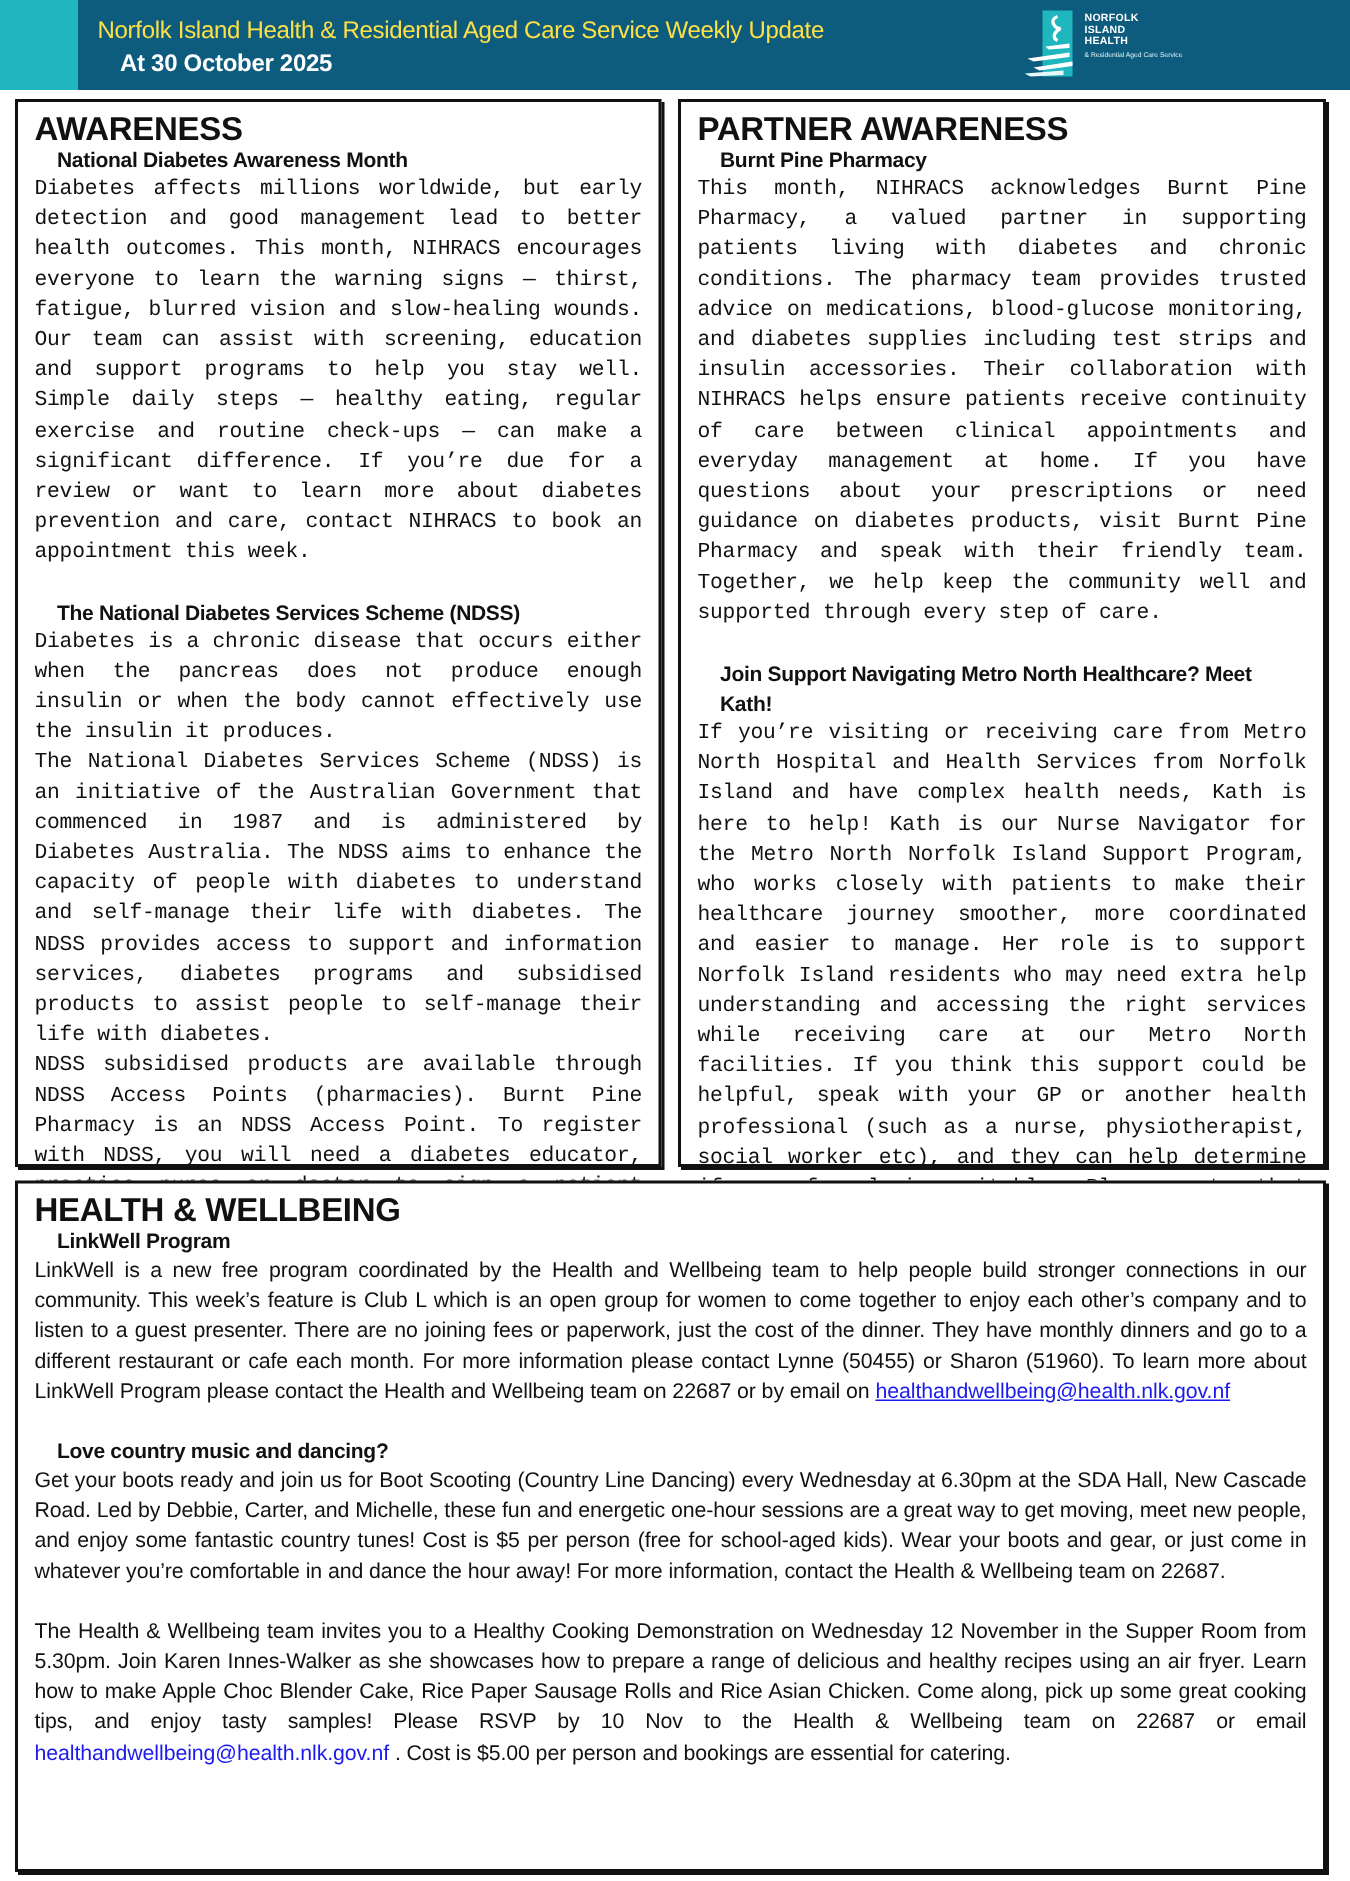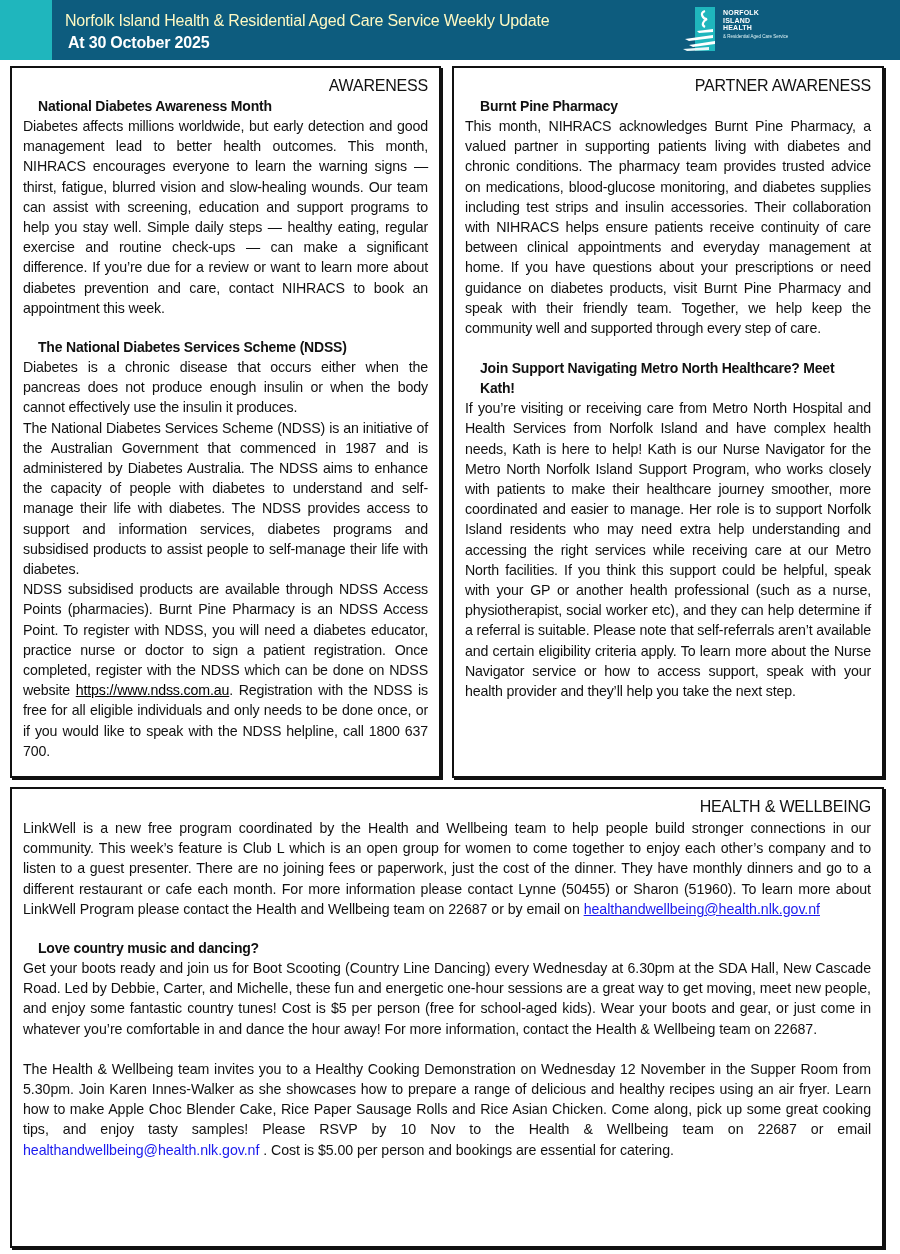--- a/index.html
+++ b/index.html
@@ -1,35 +1,35 @@
 <!DOCTYPE html>
 <html><head>
   <meta charset="utf-8">
   <style>
     html, body { margin: 0; padding: 0; background: #ffffff; }
     body { width: 900px; height: 1254px; position: relative; overflow: hidden;
       font-family: "Liberation Sans", "DejaVu Sans", sans-serif; color: #111; }
     .header { position: absolute; left: 0; top: 0; width: 900px; height: 60px; background: #0d5c7e; }
     .header .accent { position: absolute; left: 0; top: 0; width: 52px; height: 60px; background: #1fb6bd; }
-    .header .title { position: absolute; left: 65px; top: 11px; color: #fef9c3; font-size: 16px; line-height: 20px; letter-spacing: -0.2px; }
-    .header .subtitle { position: absolute; left: 68px; top: 33px; color: #fff; font-size: 16px; line-height: 20px; font-weight: bold; letter-spacing: -0.2px; }
+    .header .title { position: absolute; left: 65px; top: 11px; color: #fde047; font-size: 16px; line-height: 20px; letter-spacing: -0.2px; }
+    .header .subtitle { position: absolute; left: 80px; top: 33px; color: #fff; font-size: 16px; line-height: 20px; font-weight: bold; letter-spacing: -0.2px; }
     .logo { position: absolute; left: 683px; top: 5px; width: 110px; height: 48px; }
     .logo .mark { position: absolute; left: 0; top: 0; width: 38px; height: 48px; }
     .logo .words { position: absolute; left: 40px; top: 4px; color: #fff; font-size: 7px; line-height: 7.5px; font-weight: bold; letter-spacing: 0.2px; }
     .logo .tag { position: absolute; left: 40px; top: 29px; color: #e0f4f6; font-size: 4.5px; line-height: 5.5px; width: 70px; }
 
     .box { position: absolute; border: 2px solid #111; box-shadow: 2px 2px 0 #111; background: #fff; box-sizing: border-box; }
     .box-awareness { left: 10px; top: 66px; width: 431px; height: 712px; }
     .box-partner { left: 452px; top: 66px; width: 432px; height: 712px; }
     .box-health { left: 10px; top: 787px; width: 874px; height: 461px; }
 
     .inner { position: absolute; left: 11px; right: 11px; top: 7px; }
-    .sec-title { font-size: 16px; font-weight: normal; line-height: 22px; letter-spacing: -0.2px; text-align: right; }
+    .sec-title { font-size: 22px; font-weight: bold; line-height: 22px; letter-spacing: -0.2px; }
     .sub-title { font-size: 14px; font-weight: bold; line-height: 19px; letter-spacing: -0.2px; padding-left: 15px; }
-    .para { font-size: 14.2px; line-height: 20.2px; text-align: justify; letter-spacing: -0.15px; margin: 0; }
+    .para { font-size: 14.2px; line-height: 20.2px; text-align: justify; letter-spacing: -0.15px; margin: 0; font-family: Liberation Mono, monospace; }
     .para-wide { font-size: 14.2px; line-height: 20.2px; text-align: justify; letter-spacing: -0.05px; margin: 0; }
     .gap { height: 20px; }
     a.link { color: #1a1aee; text-decoration: underline; }
     a.link-plain { color: #1a1aee; text-decoration: none; }
     a.link-dark { color: #000000; text-decoration: underline; }
   </style>
 </head>
 <body>
 
 <div class="header">
@@ -74,20 +74,21 @@
     <p class="para">This month, NIHRACS acknowledges Burnt Pine Pharmacy, a valued partner in supporting patients living with diabetes and chronic conditions. The pharmacy team provides trusted advice on medications, blood-glucose monitoring, and diabetes supplies including test strips and insulin accessories. Their collaboration with NIHRACS helps ensure patients receive continuity of care between clinical appointments and everyday management at home. If you have questions about your prescriptions or need guidance on diabetes products, visit Burnt Pine Pharmacy and speak with their friendly team. Together, we help keep the community well and supported through every step of care.</p>
     <div class="gap"></div>
     <div class="sub-title" style="line-height:20px;">Join Support Navigating Metro North Healthcare? Meet Kath!</div>
     <p class="para">If you’re visiting or receiving care from Metro North Hospital and Health Services from Norfolk Island and have complex health needs, Kath is here to help! Kath is our Nurse Navigator for the Metro North Norfolk Island Support Program, who works closely with patients to make their healthcare journey smoother, more coordinated and easier to manage. Her role is to support Norfolk Island residents who may need extra help understanding and accessing the right services while receiving care at our Metro North facilities. If you think this support could be helpful, speak with your GP or another health professional (such as a nurse, physiotherapist, social worker etc), and they can help determine if a referral is suitable. Please note that self-referrals aren’t available and certain eligibility criteria apply. To learn more about the Nurse Navigator service or how to access support, speak with your health provider and they’ll help you take the next step.</p>
   </div>
 </div>
 
 <div class="box box-health">
   <div class="inner">
     <div class="sec-title">HEALTH &amp; WELLBEING</div>
+    <div class="sub-title">LinkWell Program</div>
     <p class="para-wide" style="text-align:justify;"><span>LinkWell is a new free program coordinated by the Health and Wellbeing team to help people build stronger connections in our community. This week’s feature is Club L which is an open group for women to come together to enjoy each other’s company and to listen to a guest presenter. There are no joining fees or paperwork, just the cost of the dinner. They have monthly dinners and go to a different restaurant or cafe each month. For more information please contact Lynne (50455) or Sharon (51960). To learn more about LinkWell Program please contact the Health and Wellbeing team on 22687 or by email on </span><a class="link" href="#">healthandwellbeing@health.nlk.gov.nf</a></p>
     <div class="gap"></div>
     <div class="sub-title">Love country music and dancing?</div>
     <p class="para-wide">Get your boots ready and join us for Boot Scooting (Country Line Dancing) every Wednesday at 6.30pm at the SDA Hall, New Cascade Road. Led by Debbie, Carter, and Michelle, these fun and energetic one-hour sessions are a great way to get moving, meet new people, and enjoy some fantastic country tunes! Cost is $5 per person (free for school-aged kids). Wear your boots and gear, or just come in whatever you’re comfortable in and dance the hour away! For more information, contact the Health &amp; Wellbeing team on 22687.</p>
     <div class="gap"></div>
     <p class="para-wide"><span>The Health &amp; Wellbeing team invites you to a Healthy Cooking Demonstration on Wednesday 12 November in the Supper Room from 5.30pm. Join Karen Innes-Walker as she showcases how to prepare a range of delicious and healthy recipes using an air fryer. Learn how to make Apple Choc Blender Cake, Rice Paper Sausage Rolls and Rice Asian Chicken. Come along, pick up some great cooking tips, and enjoy tasty samples! Please RSVP by 10 Nov to the Health &amp; Wellbeing team on 22687 or email </span><a class="link-plain" href="#">healthandwellbeing@health.nlk.gov.nf</a><span> . Cost is $5.00 per person and bookings are essential for catering.</span></p>
   </div>
 </div>
 
 </body></html>

